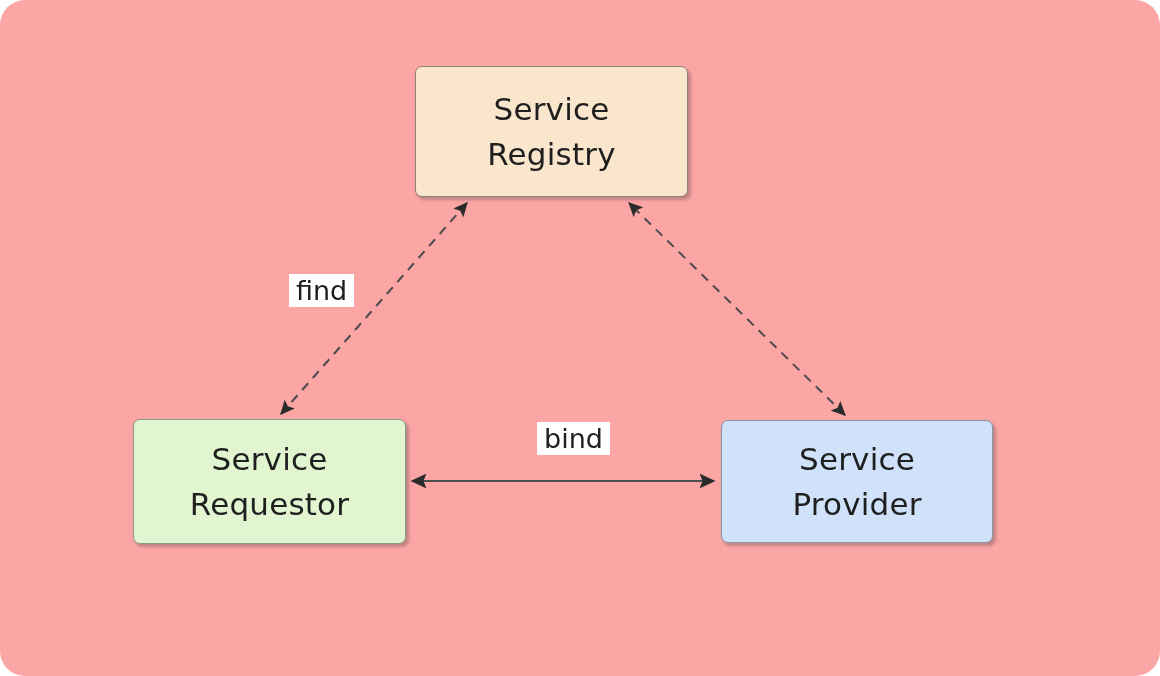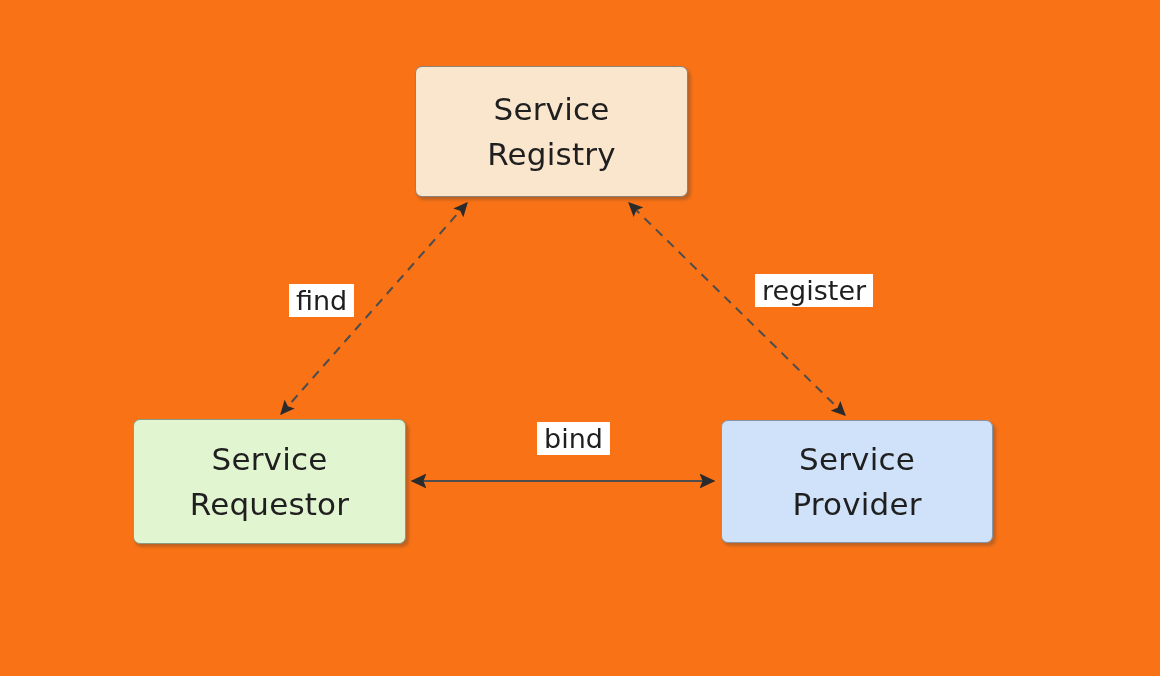--- a/index.html
+++ b/index.html
@@ -8,22 +8,23 @@
     padding: 0;
     background: #ffffff;
   }
   body {
     font-family: "DejaVu Sans", sans-serif;
   }
   #diagram-canvas {
     position: relative;
     width: 1160px;
     height: 676px;
-    background: #f97316;
+    background: #fca5a5;
     overflow: hidden;
+    border-radius: 25px;
   }
   #edge-layer {
     position: absolute;
     top: 0;
     left: 0;
     width: 1160px;
     height: 676px;
   }
   .node {
     position: absolute;
@@ -73,21 +74,21 @@
     position: absolute;
     font-size: 27px;
     color: #1f1f1f;
     background: #ffffff;
     padding: 1px 7px;
     white-space: nowrap;
     z-index: 4;
   }
   #edge-label-find {
     left: 289px;
-    top: 284px;
+    top: 274px;
   }
   #edge-label-register {
     left: 755px;
     top: 274px;
   }
   #edge-label-bind {
     left: 537px;
     top: 422px;
   }
 </style>
@@ -123,17 +124,16 @@
 Requestor</span>
   </div>
 
   <div class="node" id="node-service-provider">
     <span class="node-label">Service
 Provider</span>
   </div>
 
   <div class="edge-label" id="edge-label-find">find</div>
 
-  <div class="edge-label" id="edge-label-register">register</div>
 
   <div class="edge-label" id="edge-label-bind">bind</div>
 
 </div>
 
 </body></html>

